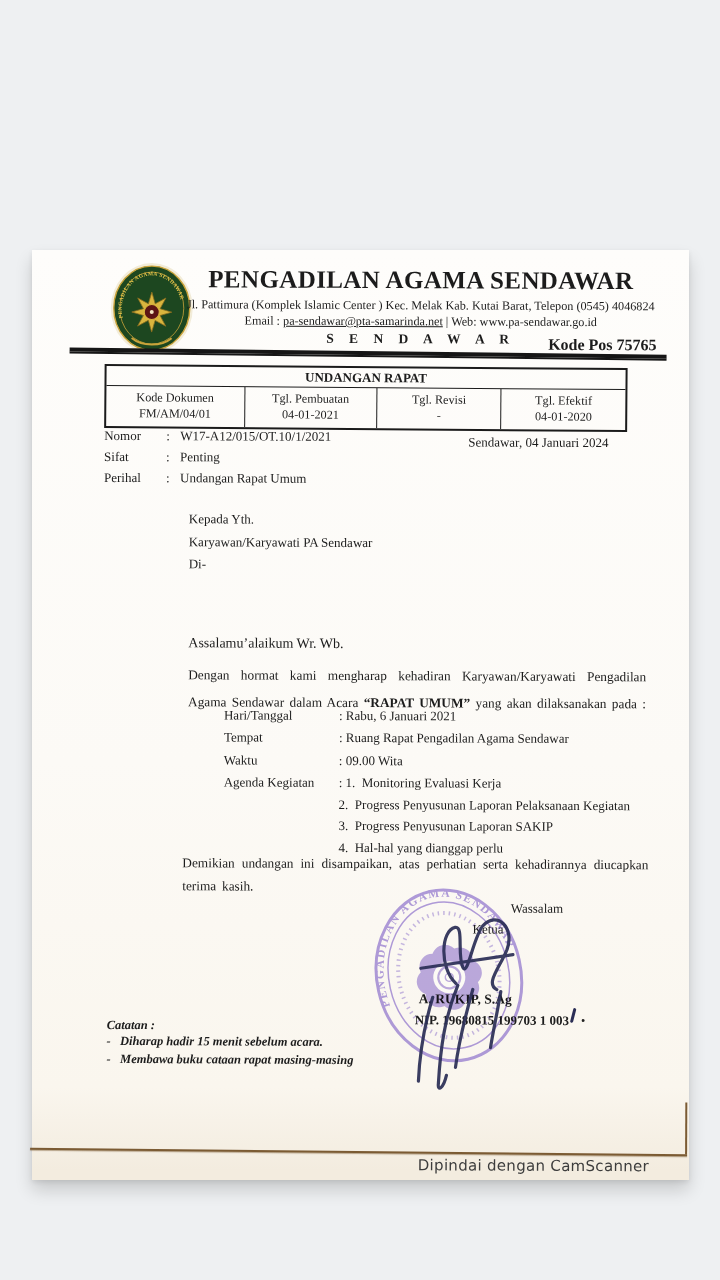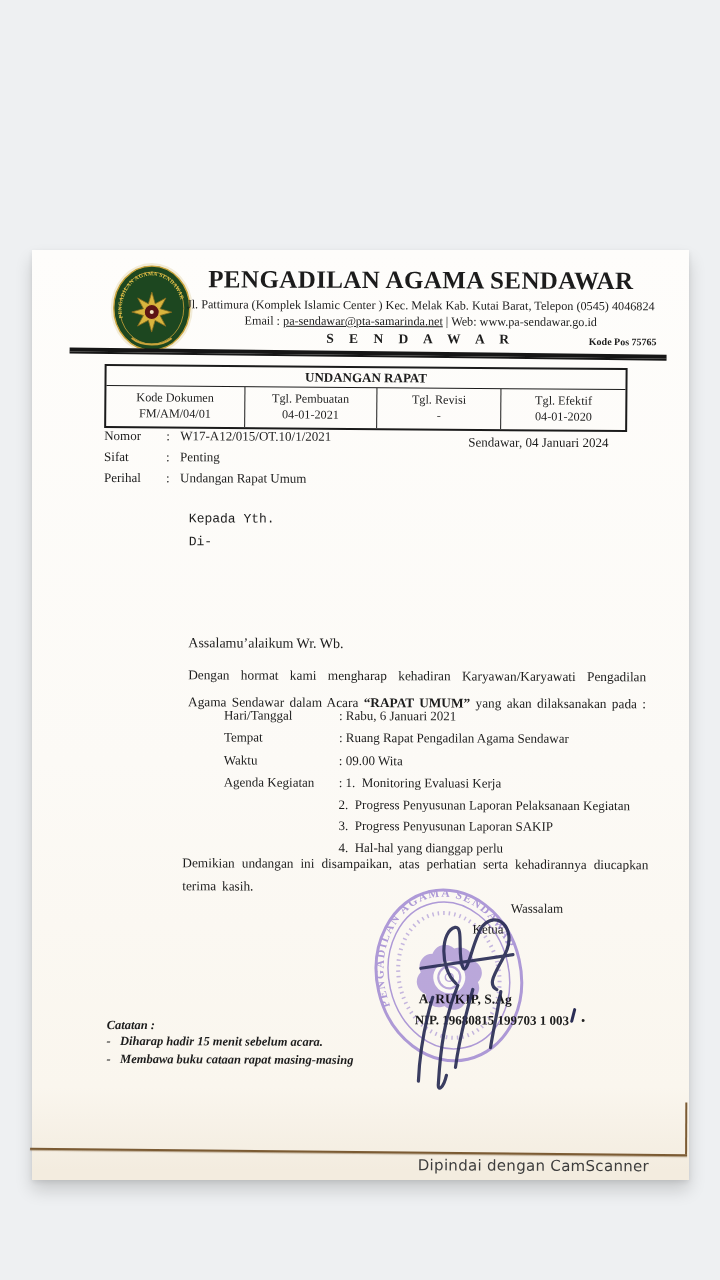--- a/index.html
+++ b/index.html
@@ -20,40 +20,40 @@
   }
   .letter{position:absolute;inset:0;transform:rotate(.25deg);}
   
   .logo{position:absolute;left:76px;top:13px;width:84px;height:92px;}
   .lhead{position:absolute;left:148px;top:16px;width:478px;text-align:center;}
   .lhead .title{font-size:25px;font-weight:bold;letter-spacing:.4px;white-space:nowrap;}
   .lhead .addr{font-size:12.2px;margin-top:4px;}
   .lhead .mail{font-size:12.2px;margin-top:1px;}
   .lhead .mail .u{text-decoration:underline;}
   .lhead .city{font-size:13.5px;font-weight:bold;letter-spacing:6px;margin-top:2px;}
-  .kodepos{position:absolute;top:85px;right:34px;font-size:10px;font-weight:bold;}
+  .kodepos{position:absolute;top:85px;right:34px;font-size:16px;font-weight:bold;}
   .rule{position:absolute;top:101px;left:36px;right:24px;height:3px;
     border-top:4px solid #161616;border-bottom:2px solid #161616;transform:rotate(.45deg);}
   
   .dtable{position:absolute;top:116px;left:71px;width:523px;border:2px solid #1b1b1b;transform:rotate(.2deg);background:transparent;}
   .dtable .trow1{font-size:13px;font-weight:bold;text-align:center;padding:2px 0 1px;border-bottom:1.5px solid #1b1b1b;}
   .dtable .trow2{display:flex;}
   .dtable .cell{padding:3px 2px 5px;text-align:center;border-left:1.5px solid #1b1b1b;}
   .dtable .cell:first-child{border-left:none;}
   .dtable .c0{width:26.5%;}.dtable .c1{width:25.5%;}.dtable .c2{width:24%;}.dtable .c3{width:24%;text-align:center;}
   .dtable .cl,.dtable .cv{font-size:12.2px;line-height:16px;}
   
   .meta{position:absolute;top:176px;left:71px;font-size:13px;}
   .meta .mrow{display:flex;line-height:21px;}
   .meta .ml{width:62px;}
   .meta .mc{width:14px;}
   .dateline{position:absolute;top:184px;left:435px;font-size:13px;}
   
   .recip{position:absolute;top:259px;left:156px;font-size:13px;}
-  .recip div{line-height:22.5px;font-family:Liberation Mono, monospace;}
+  .recip div{line-height:22.5px;}
   .recip .indent{padding-left:28px;}
   
   .salut{position:absolute;top:386px;left:156px;font-size:14px;}
   .opening{position:absolute;top:412px;left:156px;width:458px;font-size:13.3px;line-height:27px;text-align:justify;word-spacing:2px;}
   .details{position:absolute;top:455px;left:192px;font-size:13px;}
   .drow{display:flex;line-height:22.3px;}
   .dl{width:115px;flex:none;}
   .dv{white-space:pre-wrap;}
   .dextra{padding-left:115px;line-height:21.3px;white-space:pre-wrap;}
   .closing{position:absolute;top:602px;left:151px;width:466px;font-size:13.3px;line-height:23px;text-align:justify;word-spacing:2.5px;}
@@ -141,20 +141,21 @@
       <div class="mrow">
           <span class="ml">Perihal</span>
           <span class="mc">:</span>
           <span class="mv">Undangan Rapat Umum</span>
         </div>
     </div>
     <div class="dateline">Sendawar, 04 Januari 2024</div>
 
     <div class="recip">
       <div>Kepada Yth.</div>
+      <div>Karyawan/Karyawati PA Sendawar</div>
       <div>Di-</div>
     </div>
 
     <div class="salut">Assalamu’alaikum Wr. Wb.</div>
     <div class="opening"><span>Dengan hormat kami mengharap kehadiran Karyawan/Karyawati Pengadilan Agama Sendawar dalam Acara </span><b>“RAPAT UMUM”</b><span> yang akan dilaksanakan pada :</span></div>
 
     <div class="details">
       <div class="drow">
           <span class="dl">Hari/Tanggal</span>
           <span class="dv">: Rabu, 6 Januari 2021</span>

